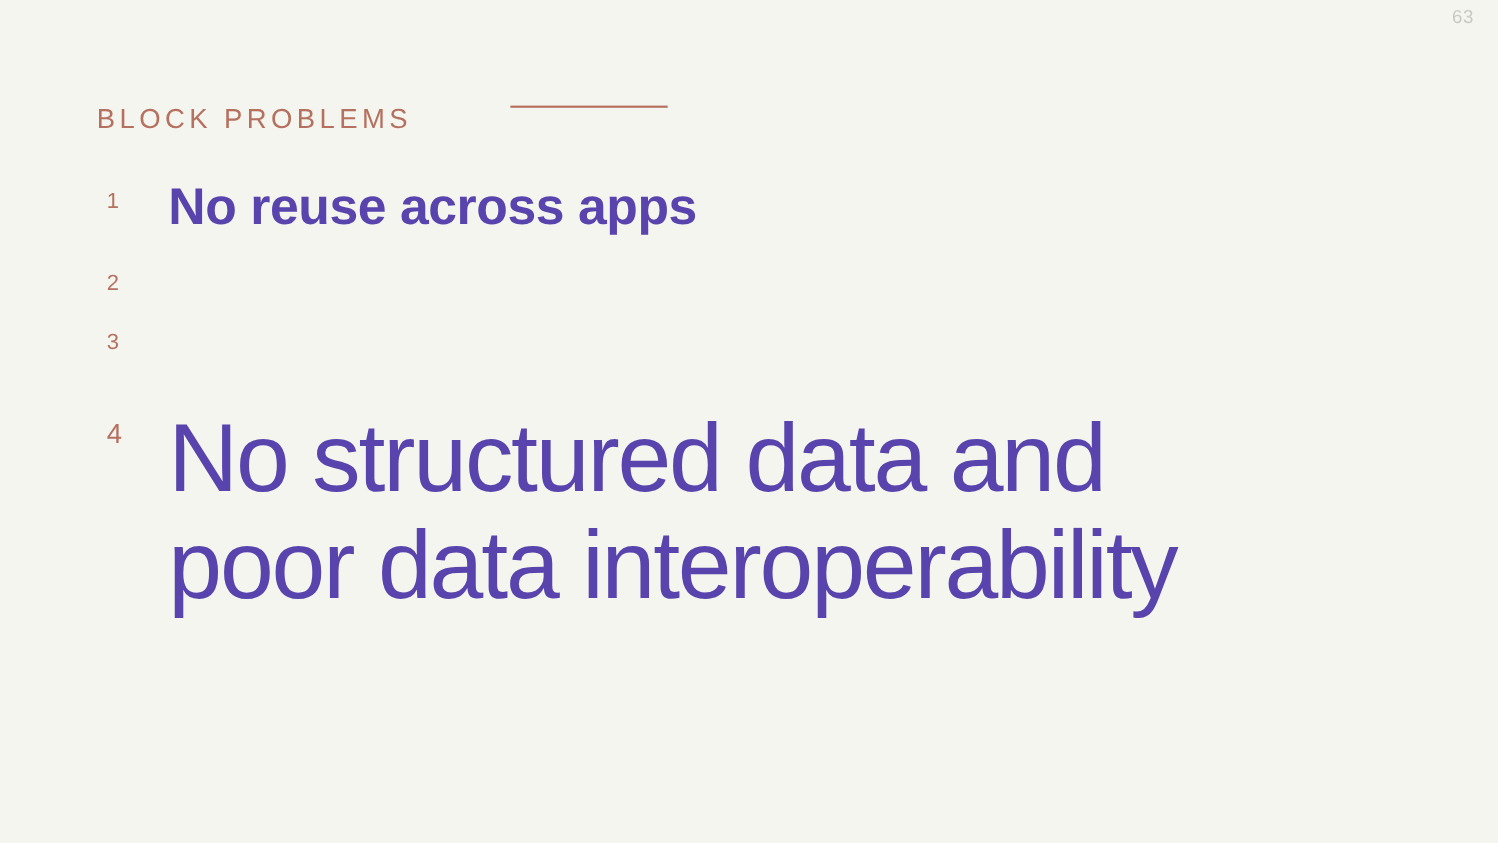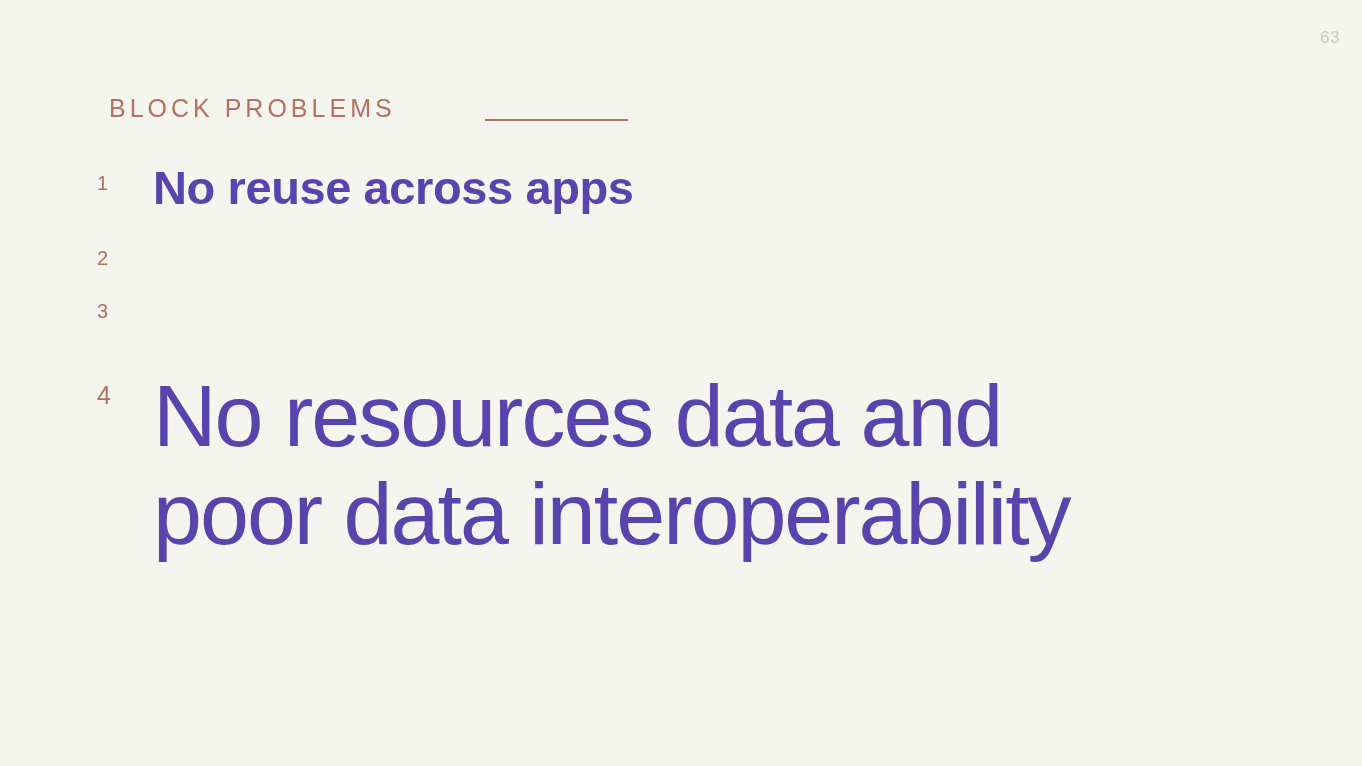--- a/index.html
+++ b/index.html
@@ -19,35 +19,35 @@
     position: relative;
     width: 1362px;
     height: 766px;
     background: #f4f5ef;
     box-sizing: border-box;
   }
 
   
   .slide-number {
     position: absolute;
-    top: 28px;
+    top: 6px;
     right: 22px;
     font-size: 17px;
     letter-spacing: 0.5px;
     color: #c9c9c2;
     font-family: "Liberation Sans", sans-serif;
   }
 
   
   .kicker-row {
     position: absolute;
-    left: 109px;
+    left: 88px;
     top: 96px;
     display: flex;
-    align-items: flex-end;
+    align-items: flex-start;
     gap: 47px;
   }
   .kicker-label {
     font-size: 25px;
     letter-spacing: 4.0px;
     color: #b5705f;
     font-weight: 400;
     line-height: 1;
     white-space: nowrap;
     font-family: "Liberation Sans", sans-serif;
@@ -138,19 +138,19 @@
     <div class="list-item">
       <div class="item-number">2</div>
     </div>
 
     <div class="list-item">
       <div class="item-number">3</div>
     </div>
 
     <div class="headline-item">
       <div class="headline-number">4</div>
-      <div class="headline-text">No resources data and
+      <div class="headline-text">No structured data and
 poor data interoperability</div>
     </div>
 
   </div>
 
 </div>
 
 </body></html>

